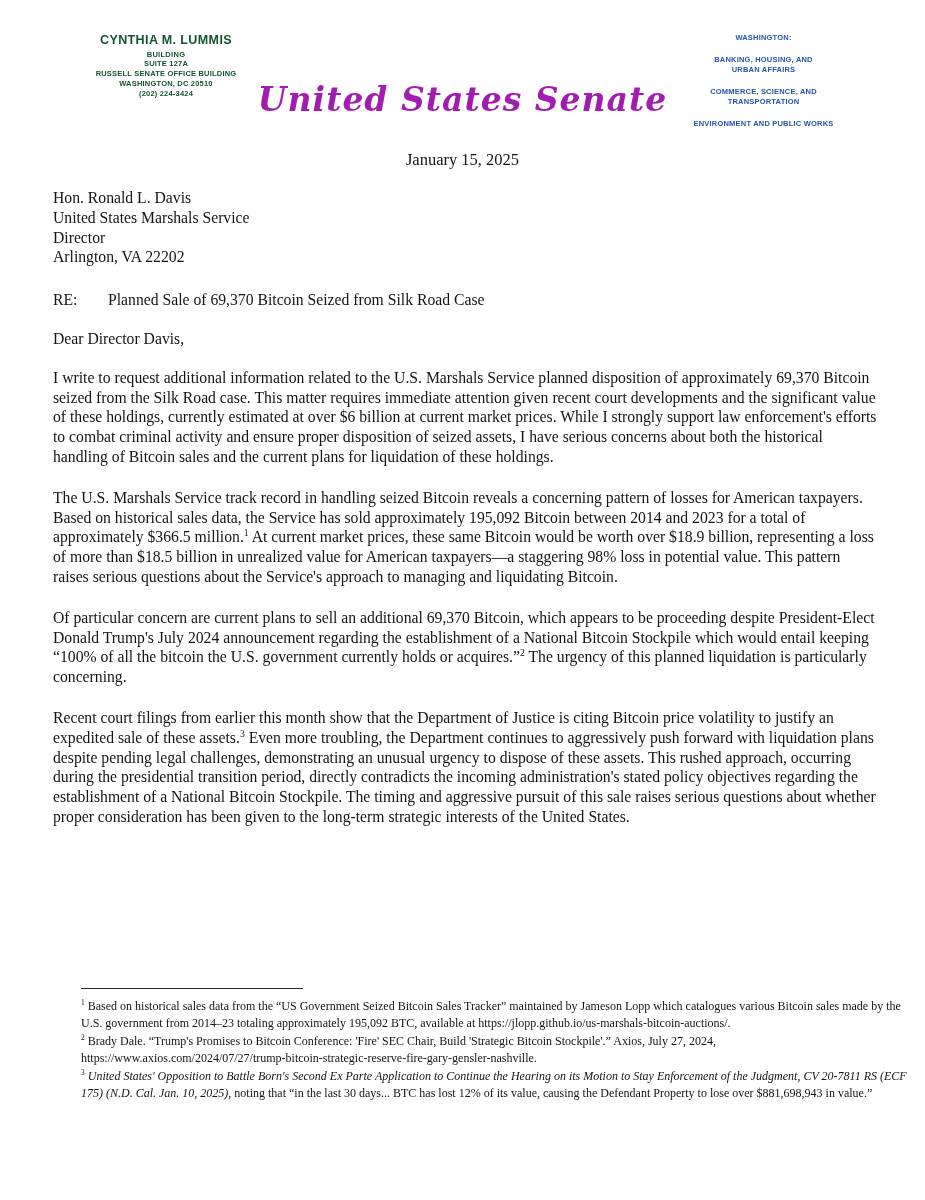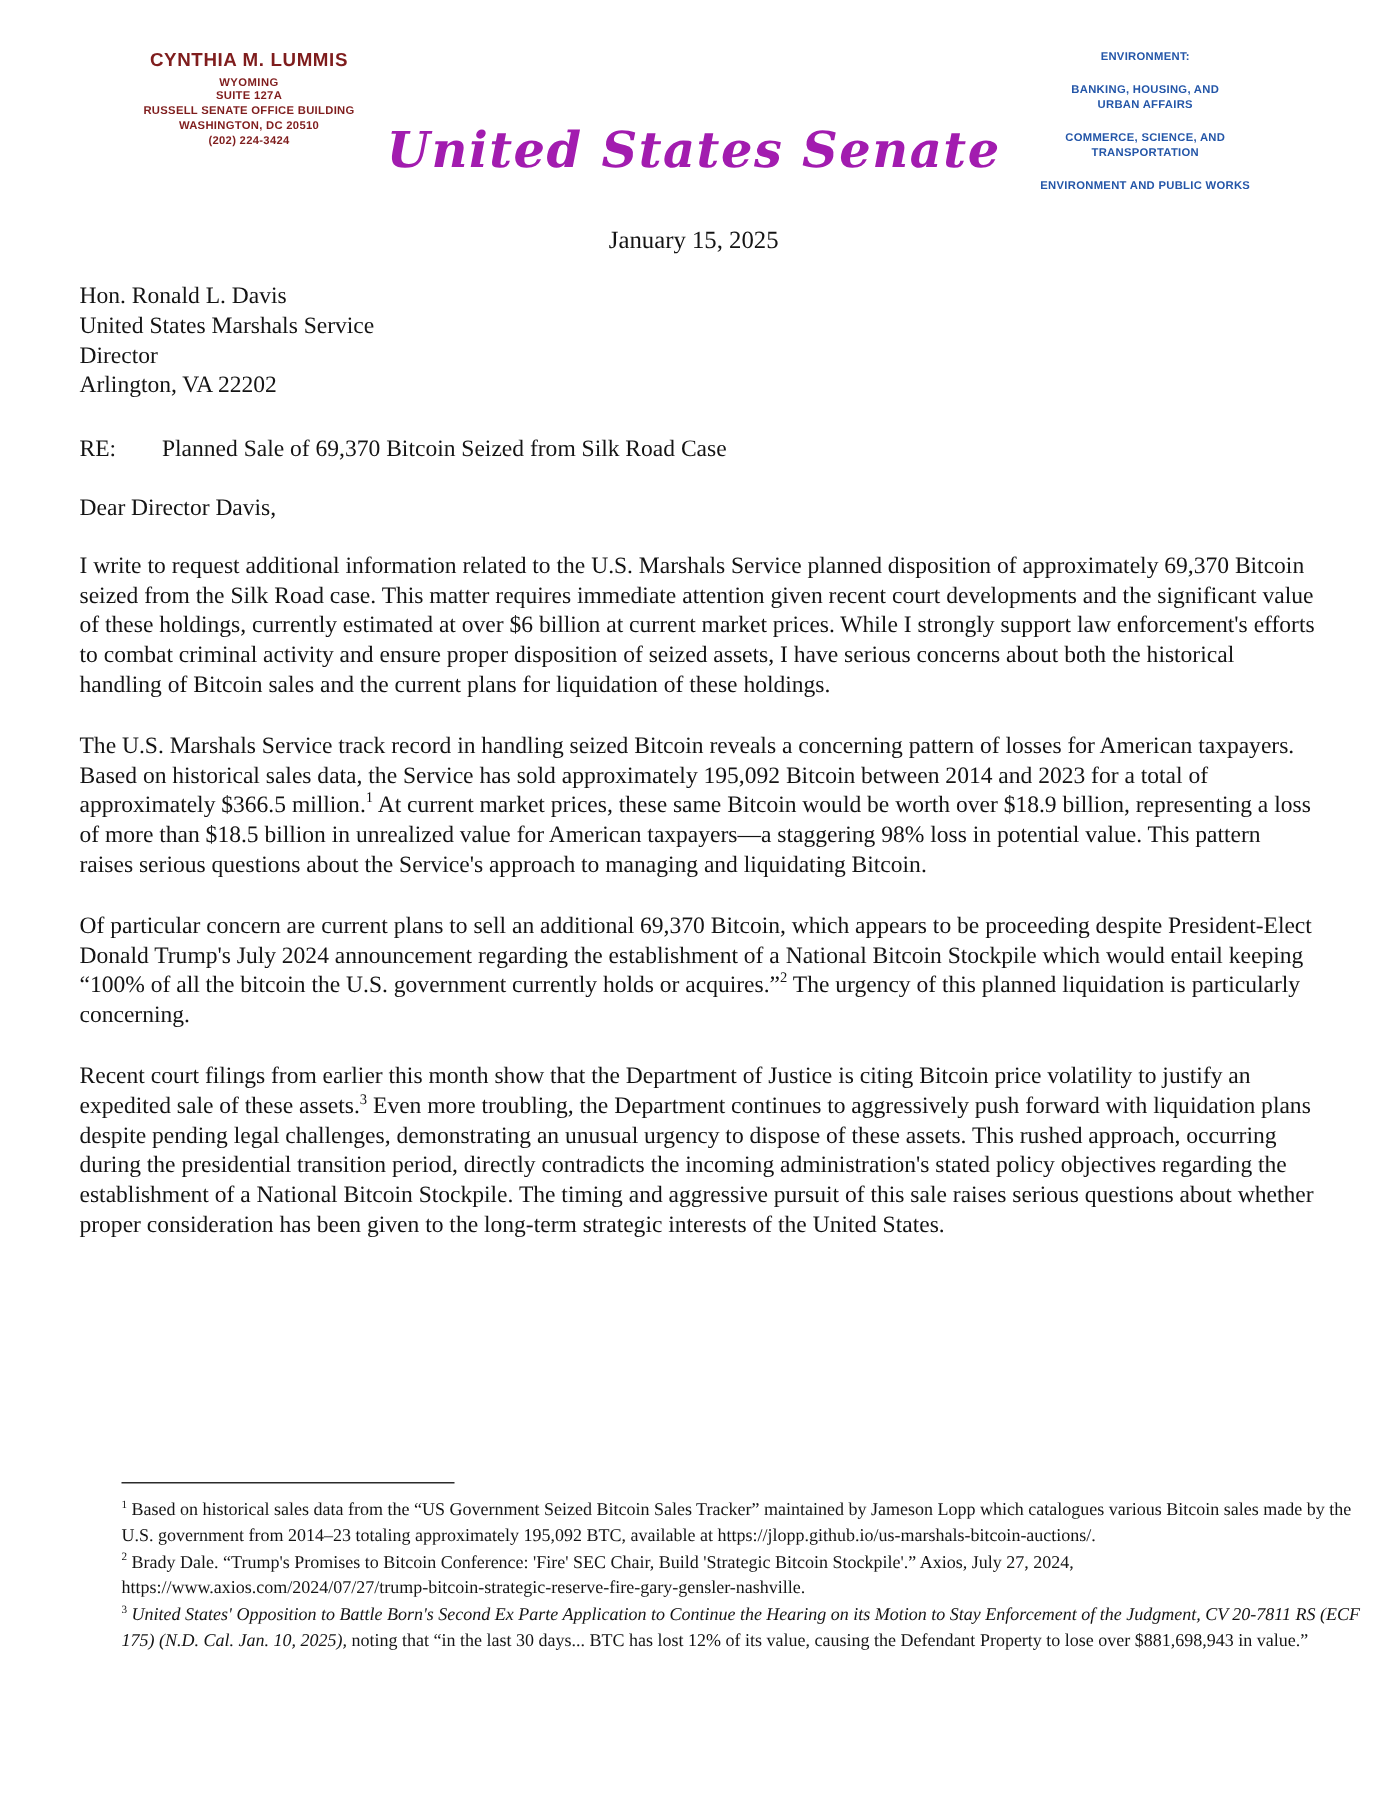--- a/index.html
+++ b/index.html
@@ -84,35 +84,35 @@
     border-top: 1.2px solid #2b2b2b;
     margin-bottom: 9px;
   }
   .footnote { margin: 0; }
 </style>
 </head>
 <body>
 
 <div class="page">
 
-  <div class="sender" style="color: #7f1d1d;">
+  <div class="sender" style="color: #14532d;">
     <div class="sender-name">CYNTHIA M. LUMMIS</div>
-    <div class="sender-state">WYOMING</div>
+    <div class="sender-state">BUILDING</div>
     <div class="sender-address">
       <div>SUITE 127A</div>
       <div>RUSSELL SENATE OFFICE BUILDING</div>
       <div>WASHINGTON, DC 20510</div>
       <div>(202) 224-3424</div>
     </div>
   </div>
 
   <div class="senate-title" style="color: #a21caf;">United States Senate</div>
 
   <div class="committees" style="color: rgb(36, 86, 168);">
-    <div class="heading">ENVIRONMENT:</div>
+    <div class="heading">WASHINGTON:</div>
     <div class="item">BANKING, HOUSING, AND
 URBAN AFFAIRS</div>
     <div class="item">COMMERCE, SCIENCE, AND
 TRANSPORTATION</div>
     <div class="item">ENVIRONMENT AND PUBLIC WORKS</div>
   </div>
 
   <div class="date">January 15, 2025</div>
 
   <div class="content">

